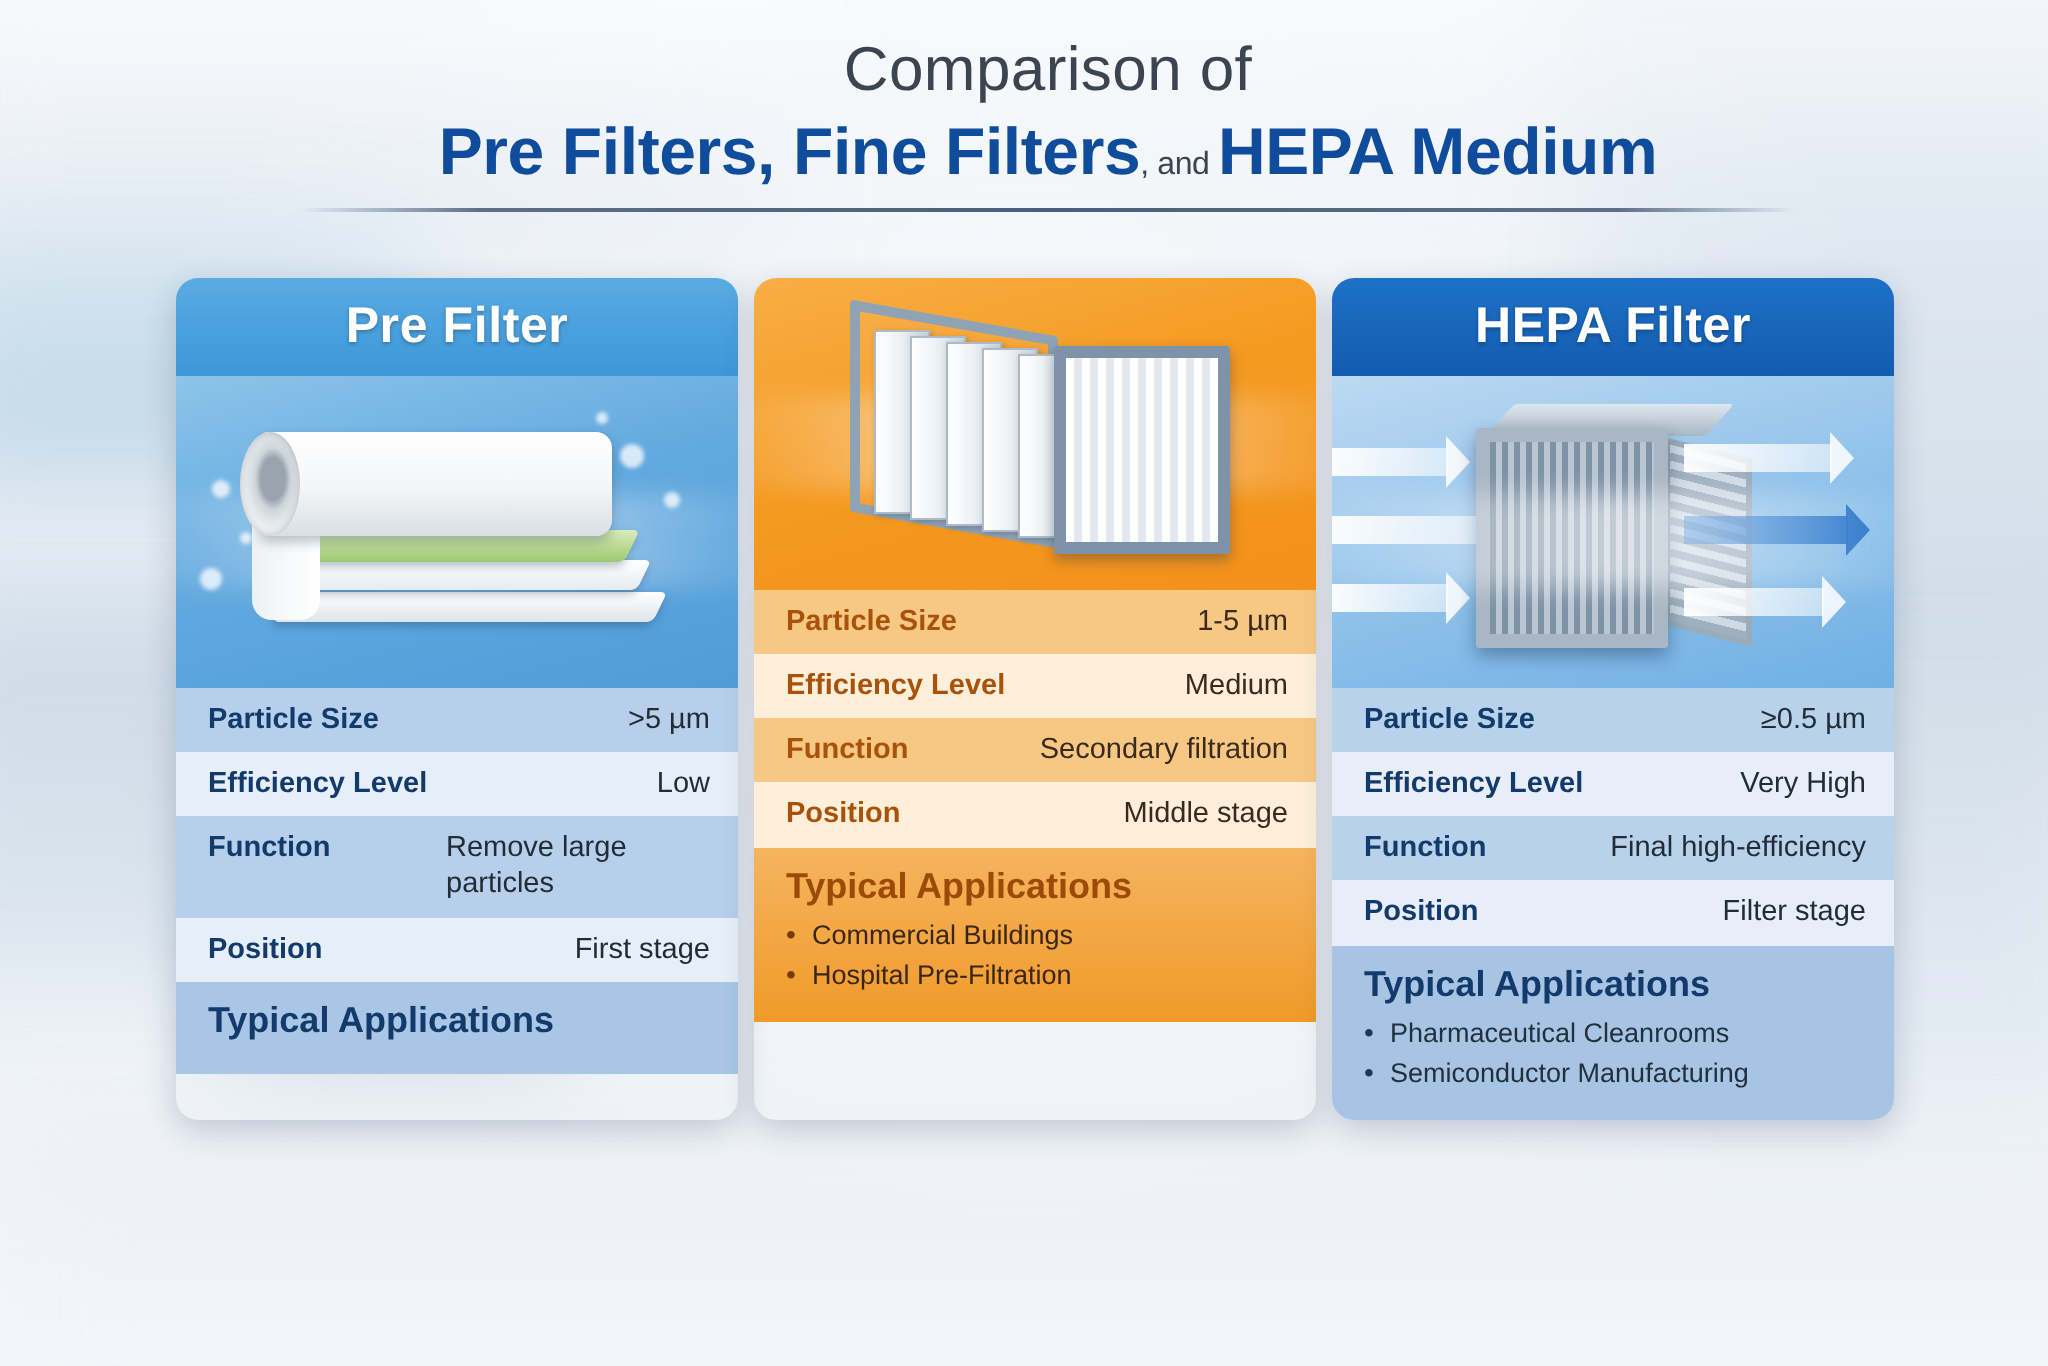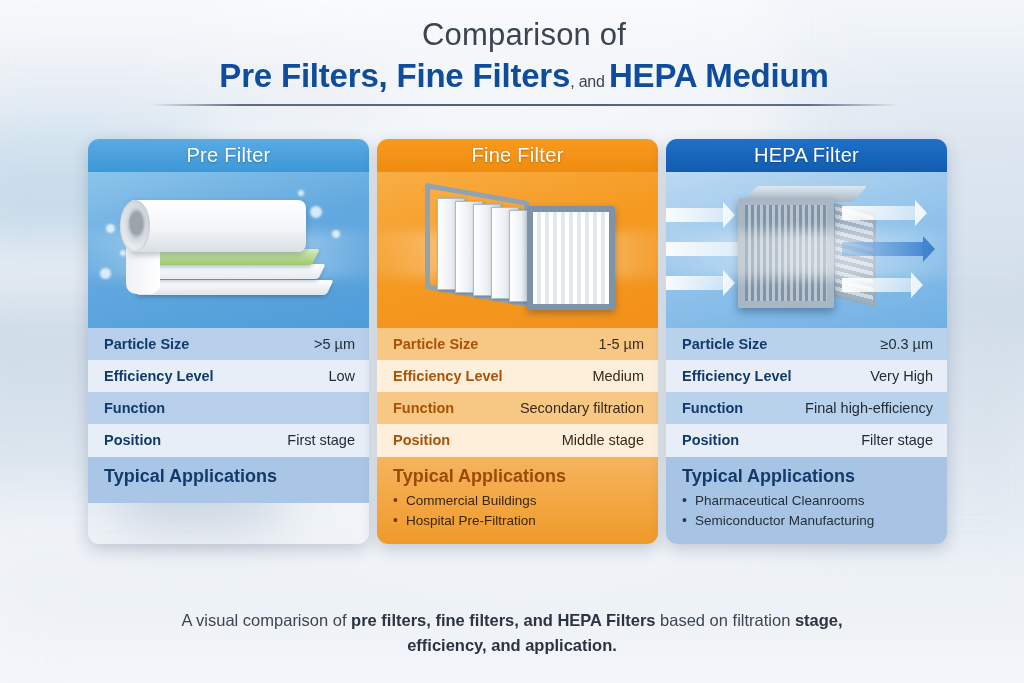--- a/index.html
+++ b/index.html
@@ -67,22 +67,22 @@
     position: absolute; left: 88px; top: 139px;
     width: 860px; display: flex; gap: 8px;
   }
   .card {
     width: 281px; border-radius: 11px; overflow: hidden;
     box-shadow: 0 5px 16px rgba(30,50,80,.22);
     display: flex; flex-direction: column;
   }
 
   .card-head {
-    height: 33px; display: flex; align-items: center; justify-content: center;
-    color: #ffffff; font-size: 20px; font-weight: 400; letter-spacing: .3px;
+    height: 49px; display: flex; align-items: center; justify-content: center;
+    color: #ffffff; font-size: 25px; font-weight: 700; letter-spacing: .3px;
     text-shadow: 0 1px 2px rgba(0,0,0,.28);
   }
   .c-blue   .card-head { background: linear-gradient(180deg,#59abe3 0%,#3d97d8 100%); }
   .c-orange .card-head { background: linear-gradient(180deg,#f79a1e 0%,#f08c10 100%); }
   .c-navy   .card-head { background: linear-gradient(180deg,#1e71c8 0%,#125cb0 100%); }
 
   
   .card-img { height: 156px; position: relative; overflow: hidden; }
   .c-blue   .card-img { background: linear-gradient(165deg,#8cc4ea 0%,#62a9df 45%,#4f9cd9 100%); }
   .c-orange .card-img { background: linear-gradient(165deg,#f8ae46 0%,#f59a20 45%,#f3911a 100%); }
@@ -280,33 +280,33 @@
         <div class="row odd compact">
           <span class="k">Particle Size</span>
           <span class="v">&gt;5 µm</span>
         </div>
         <div class="row even compact">
           <span class="k">Efficiency Level</span>
           <span class="v">Low</span>
         </div>
         <div class="row odd">
           <span class="k">Function</span>
+          <span class="v">Remove large particles</span>
         </div>
         <div class="row even compact">
           <span class="k">Position</span>
           <span class="v">First stage</span>
         </div>
         <div class="apps">
           <div class="h">Typical Applications</div>
         </div>
       </div>
     </div>
 
     <div class="card c-orange">
-      <div class="card-head">Fine Filter</div>
       <div class="card-img">
         <div class="haze"></div>
         <div class="bagf">
           <div class="bag-frame-back"></div>
           <div class="bag-pocket" style="left:18px;"></div>
           <div class="bag-pocket" style="left:36px;top:13px;"></div>
           <div class="bag-pocket" style="left:54px;top:16px;"></div>
           <div class="bag-pocket" style="left:72px;top:19px;"></div>
           <div class="bag-pocket" style="left:90px;top:22px;"></div>
           <div class="bag-frame-front"></div>
@@ -351,21 +351,21 @@
           <div class="hepa-box"></div>
           <div class="arw" style="left:150px;top:22px;width:74px;"></div>
           <div class="arw blue" style="left:150px;top:58px;width:82px;"></div>
           <div class="arw" style="left:150px;top:94px;width:70px;"></div>
         </div>
         <div class="haze"></div>
       </div>
       <div class="spec">
         <div class="row odd compact">
           <span class="k">Particle Size</span>
-          <span class="v">≥0.3 µm</span>
+          <span class="v">≥0.5 µm</span>
         </div>
         <div class="row even compact">
           <span class="k">Efficiency Level</span>
           <span class="v">Very High</span>
         </div>
         <div class="row odd">
           <span class="k">Function</span>
           <span class="v">Final high-efficiency</span>
         </div>
         <div class="row even compact">
@@ -377,15 +377,14 @@
           <ul>
             <li>Pharmaceutical Cleanrooms</li>
             <li>Semiconductor Manufacturing</li>
           </ul>
         </div>
       </div>
     </div>
 
   </div>
 
-  <div class="footer"><span>A visual comparison of </span><b>pre filters, fine filters, and HEPA Filters</b><span> based on filtration </span><b>stage, efficiency, and application.</b></div>
 
 </div>
 
 </body></html>

